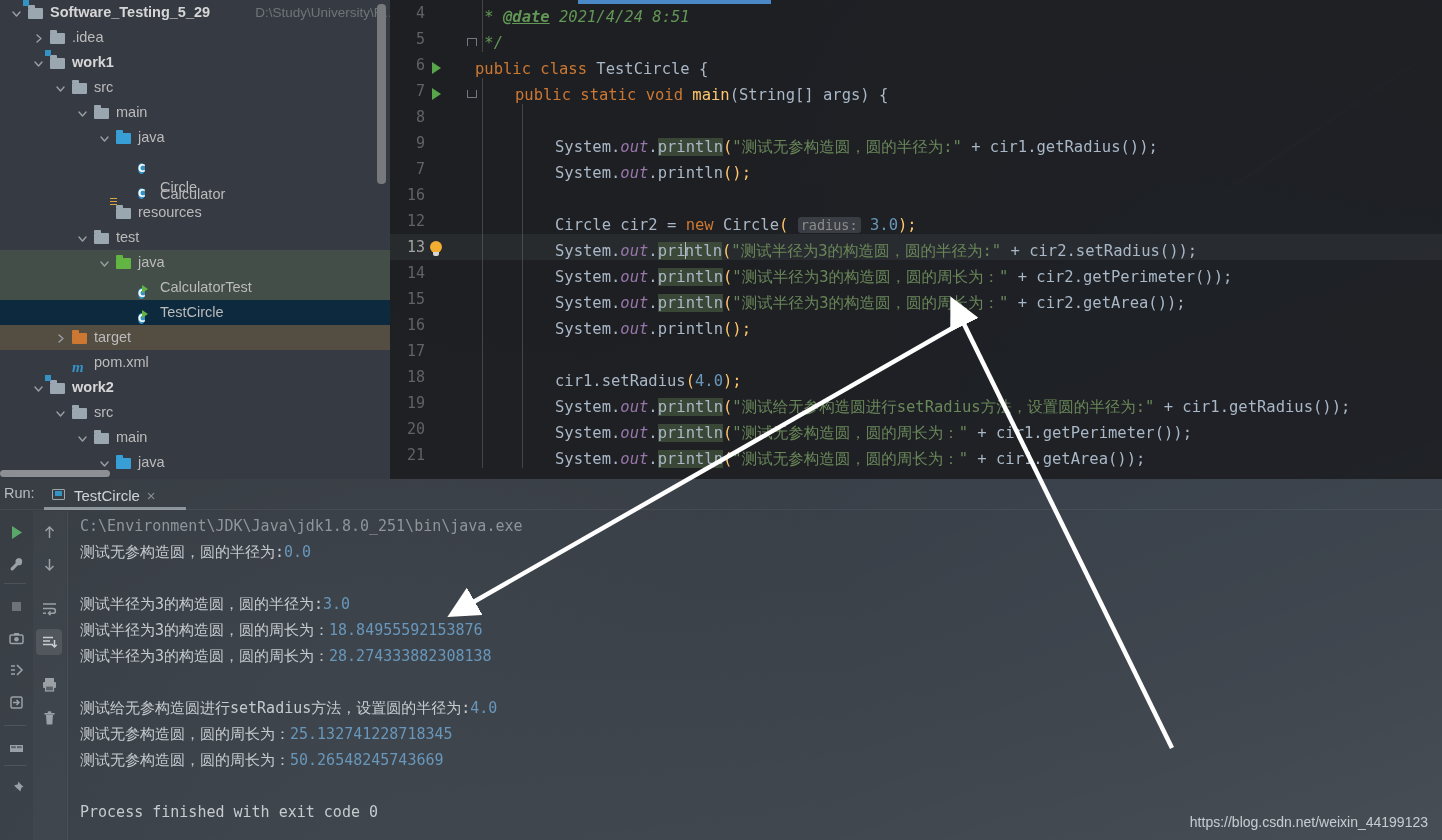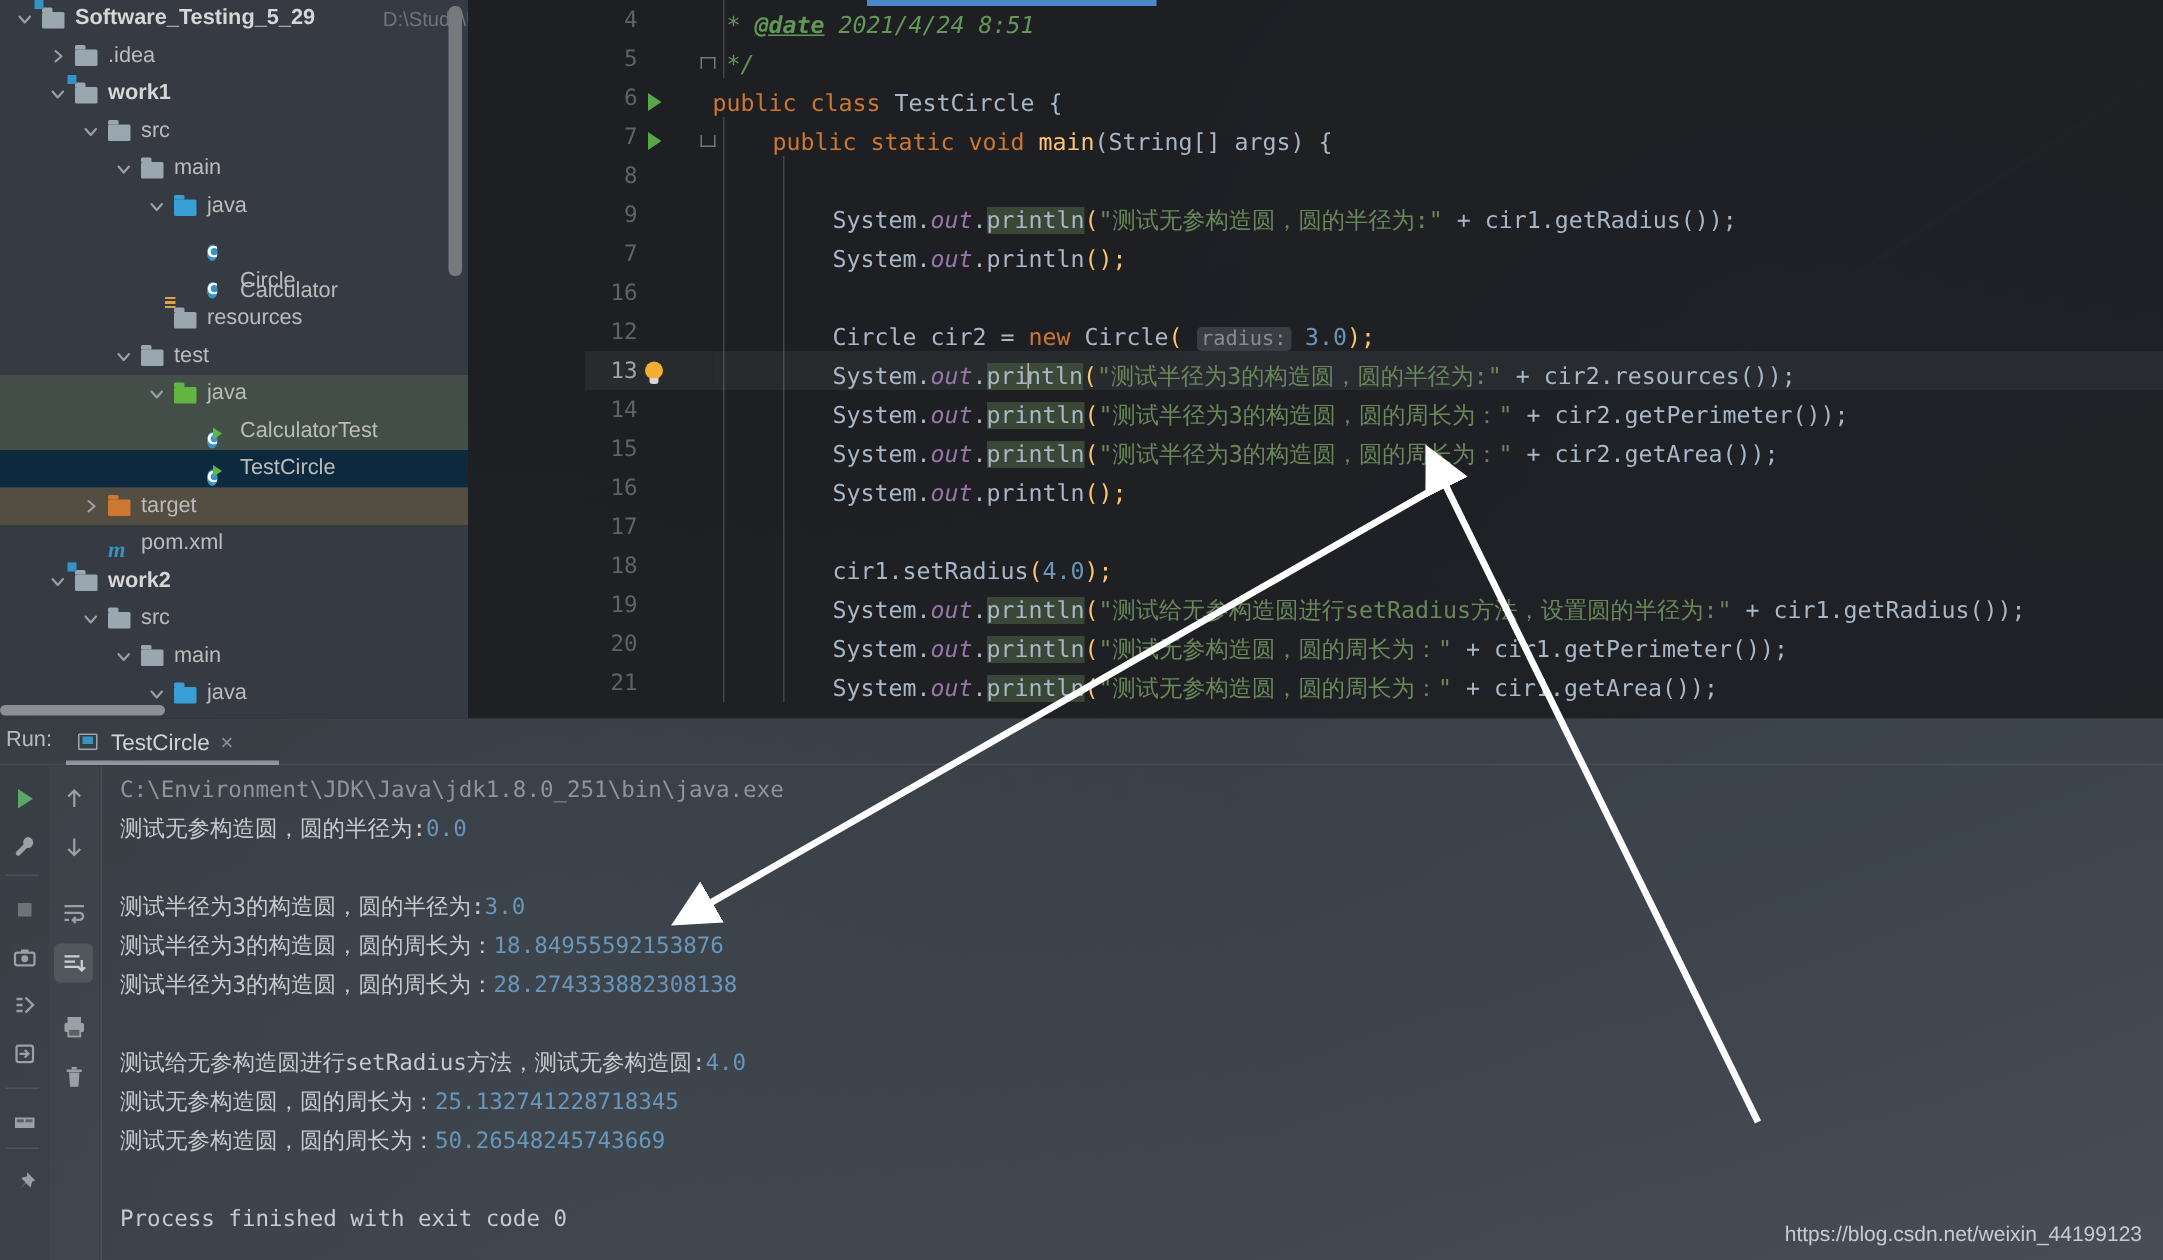--- a/index.html
+++ b/index.html
@@ -110,21 +110,21 @@
     color: #8c8c8c; background: rgba(82,86,92,0.55);
     border-radius: 3px; padding: 0 3px; font-size: 13.5px;
   }
   .caret {
     display: inline-block; width: 1px; height: 17px; background: #bbbbbb;
     vertical-align: -3px; margin: 0 -1px;
   }
 
   
   #project-pane {
-    position: absolute; left: 0; top: 0; width: 312px; height: 479px;
+    position: absolute; left: 0; top: 0; width: 390px; height: 479px;
     background: rgba(60,66,74,0.82);
     overflow: hidden;
     text-decoration: underline;
   }
   .tree-row {
     position: absolute; left: 0; width: 390px; height: 25px; line-height: 25px;
     font-size: 14.5px; color: #bbbbbb; white-space: nowrap;
   }
   .tree-row.sel-green { background: rgba(77,95,74,0.55); }
   .tree-row.sel-blue  { background: #0d293e; }
@@ -348,21 +348,21 @@
       <div class="cl" style="top:56px"><span class="kw">public</span> <span class="kw">class</span> <span class="cls">TestCircle</span> <span class="paren">{</span></div>
       <div class="cl" style="top:82px; padding-left:40px"><span class="kw">public static void</span> <span class="mth">main</span><span class="paren">(String[] args) {</span></div>
 
 
       <div class="cl" style="top:134px; padding-left:80px">System<span class="paren">.</span><span class="fld">out</span><span class="paren">.</span><span class="hl-usage">println</span><span class="mth">(</span><span class="str">"测试无参构造圆，圆的半径为:"</span><span> + cir1.getRadius());</span></div>
 
       <div class="cl" style="top:160px; padding-left:80px">System<span class="paren">.</span><span class="fld">out</span><span class="paren">.</span>println<span class="mth">();</span></div>
 
       <div class="cl" style="top:212px; padding-left:80px"><span class="cls">Circle</span> cir2 <span class="paren">=</span> <span class="kw">new</span> <span class="cls">Circle</span><span class="mth">(</span> <span class="hint">radius:</span> <span class="num">3.0</span><span class="mth">);</span></div>
 
-      <div class="cl" style="top:238px; padding-left:80px">System<span class="paren">.</span><span class="fld">out</span><span class="paren">.</span><span class="hl-usage">pri<span class="caret"></span>ntln</span><span class="mth">(</span><span class="str">"测试半径为3的构造圆，圆的半径为:"</span><span> + cir2.resources());</span></div>
+      <div class="cl" style="top:238px; padding-left:80px">System<span class="paren">.</span><span class="fld">out</span><span class="paren">.</span><span class="hl-usage">pri<span class="caret"></span>ntln</span><span class="mth">(</span><span class="str">"测试半径为3的构造圆，圆的半径为:"</span><span> + cir2.setRadius());</span></div>
 
       <div class="cl" style="top:264px; padding-left:80px">System<span class="paren">.</span><span class="fld">out</span><span class="paren">.</span><span class="hl-usage">println</span><span class="mth">(</span><span class="str">"测试半径为3的构造圆，圆的周长为："</span><span> + cir2.getPerimeter());</span></div>
 
       <div class="cl" style="top:290px; padding-left:80px">System<span class="paren">.</span><span class="fld">out</span><span class="paren">.</span><span class="hl-usage">println</span><span class="mth">(</span><span class="str">"测试半径为3的构造圆，圆的周长为："</span><span> + cir2.getArea());</span></div>
 
       <div class="cl" style="top:316px; padding-left:80px">System<span class="paren">.</span><span class="fld">out</span><span class="paren">.</span>println<span class="mth">();</span></div>
 
       <div class="cl" style="top:368px; padding-left:80px">cir1<span class="paren">.</span>setRadius<span class="mth">(</span><span class="num">4.0</span><span class="mth">);</span></div>
 
       <div class="cl" style="top:394px; padding-left:80px">System<span class="paren">.</span><span class="fld">out</span><span class="paren">.</span><span class="hl-usage">println</span><span class="mth">(</span><span class="str">"测试给无参构造圆进行setRadius方法，设置圆的半径为:"</span><span> + cir1.getRadius());</span></div>
@@ -601,21 +601,21 @@
         </div>
       </div>
     <div id="console-vsep"></div>
 
     <div id="console">
         <div class="ol dim" style="top: 2px;">C:\Environment\JDK\Java\jdk1.8.0_251\bin\java.exe</div>
         <div class="ol" style="top: 28px;"><span>测试无参构造圆，圆的半径为:</span><span class="cn">0.0</span></div>
         <div class="ol" style="top: 80px;"><span>测试半径为3的构造圆，圆的半径为:</span><span class="cn">3.0</span></div>
         <div class="ol" style="top: 106px;"><span>测试半径为3的构造圆，圆的周长为：</span><span class="cn">18.84955592153876</span></div>
         <div class="ol" style="top: 132px;"><span>测试半径为3的构造圆，圆的周长为：</span><span class="cn">28.274333882308138</span></div>
-        <div class="ol" style="top: 184px;"><span>测试给无参构造圆进行setRadius方法，测试无参构造圆:</span><span class="cn">4.0</span></div>
+        <div class="ol" style="top: 184px;"><span>测试给无参构造圆进行setRadius方法，设置圆的半径为:</span><span class="cn">4.0</span></div>
         <div class="ol" style="top: 210px;"><span>测试无参构造圆，圆的周长为：</span><span class="cn">25.132741228718345</span></div>
         <div class="ol" style="top: 236px;"><span>测试无参构造圆，圆的周长为：</span><span class="cn">50.26548245743669</span></div>
         <div class="ol" style="top: 288px;">Process finished with exit code 0</div>
       </div>
   </div>
 
   <svg id="annotations" viewBox="0 0 1442 840">
     <defs>
       <marker id="ah" markerWidth="7" markerHeight="7" refX="1.2" refY="3.5" orient="auto">
         <polygon points="0,0 7,3.5 0,7" fill="#ffffff"></polygon>

